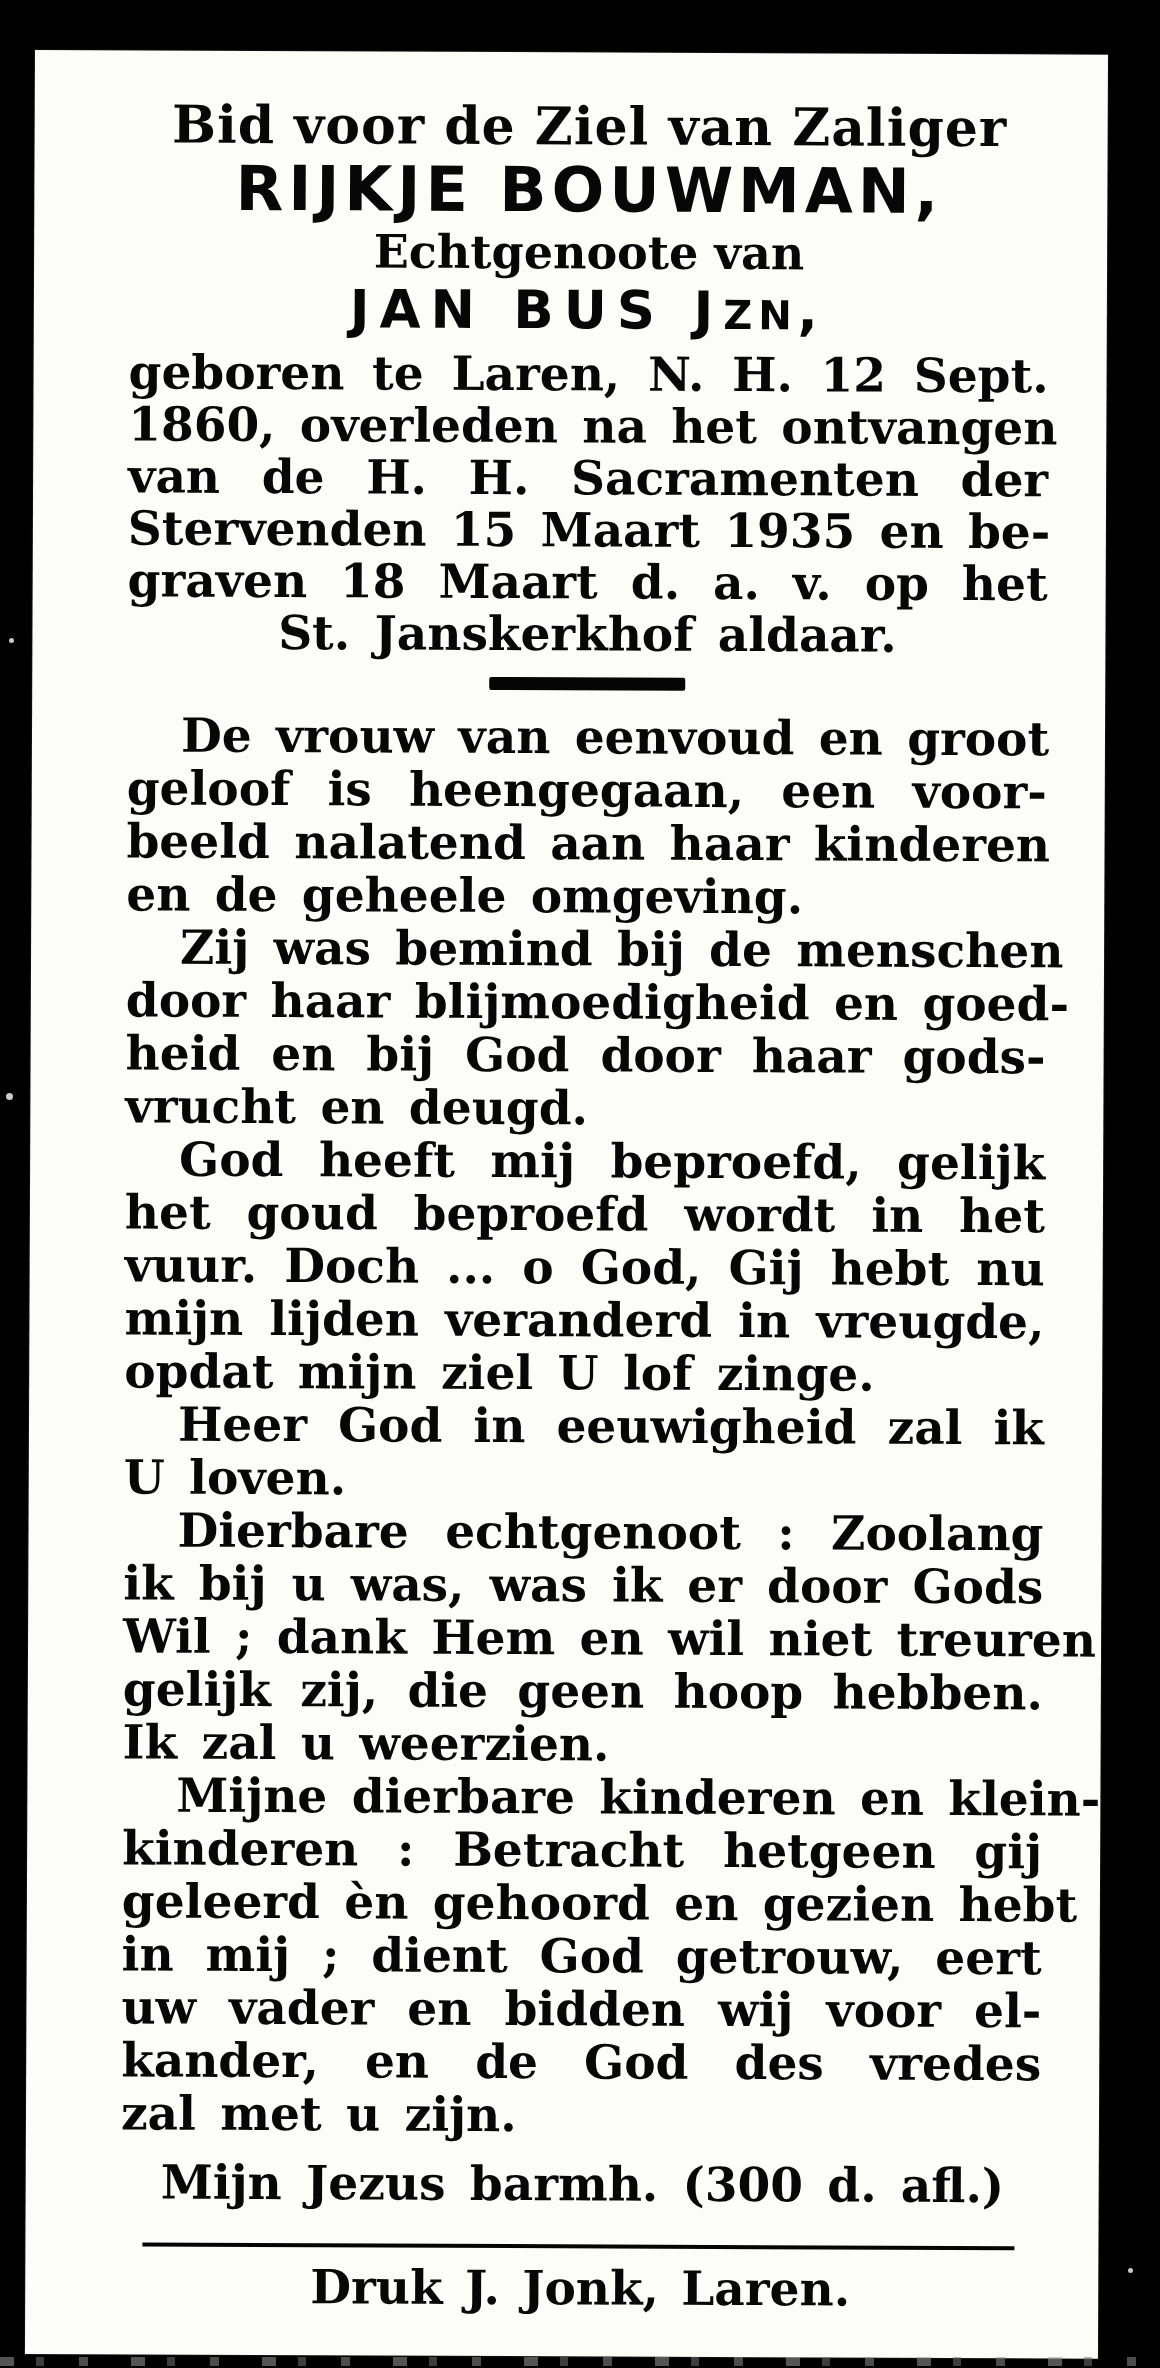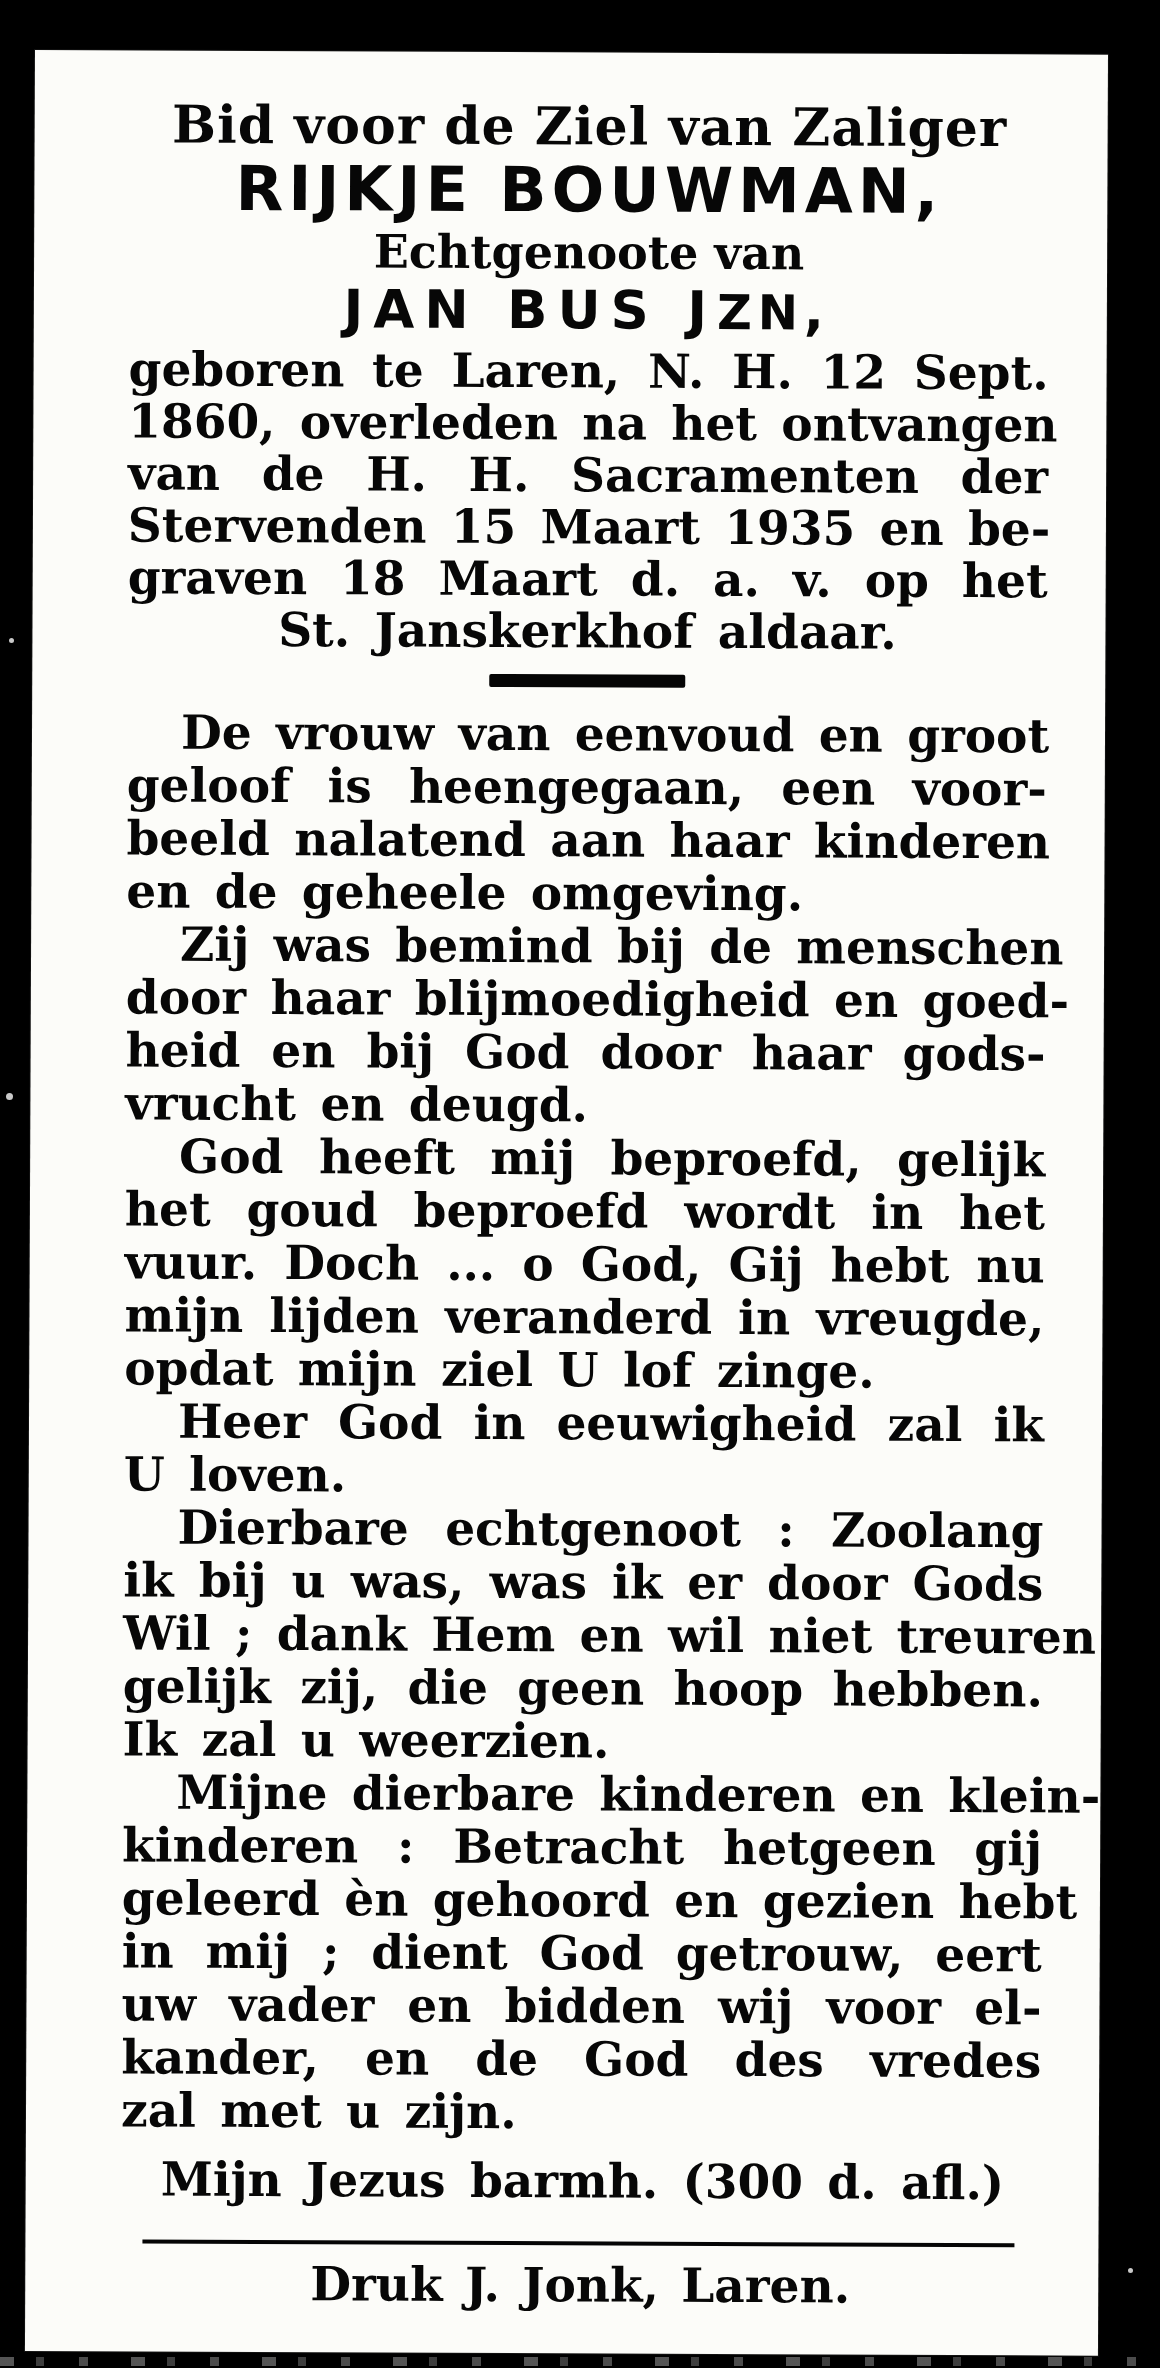--- a/index.html
+++ b/index.html
@@ -60,21 +60,21 @@
   }
   .spouse {
     font-size: 53px;
     line-height: 60px;
     text-align: center;
     letter-spacing: 10px;
     margin-bottom: 4px;
     white-space: nowrap;
   }
   .spouse .small-caps {
-    font-size: 48px;
+    font-size: 40px;
     letter-spacing: 6px;
     text-align: center;
   }
   .jline {
     font-family: "DejaVu Serif", "Liberation Serif", serif;
     font-weight: 700;
     font-size: 47px;
     line-height: 53px;
     text-align: justify;
     text-align-last: justify;

